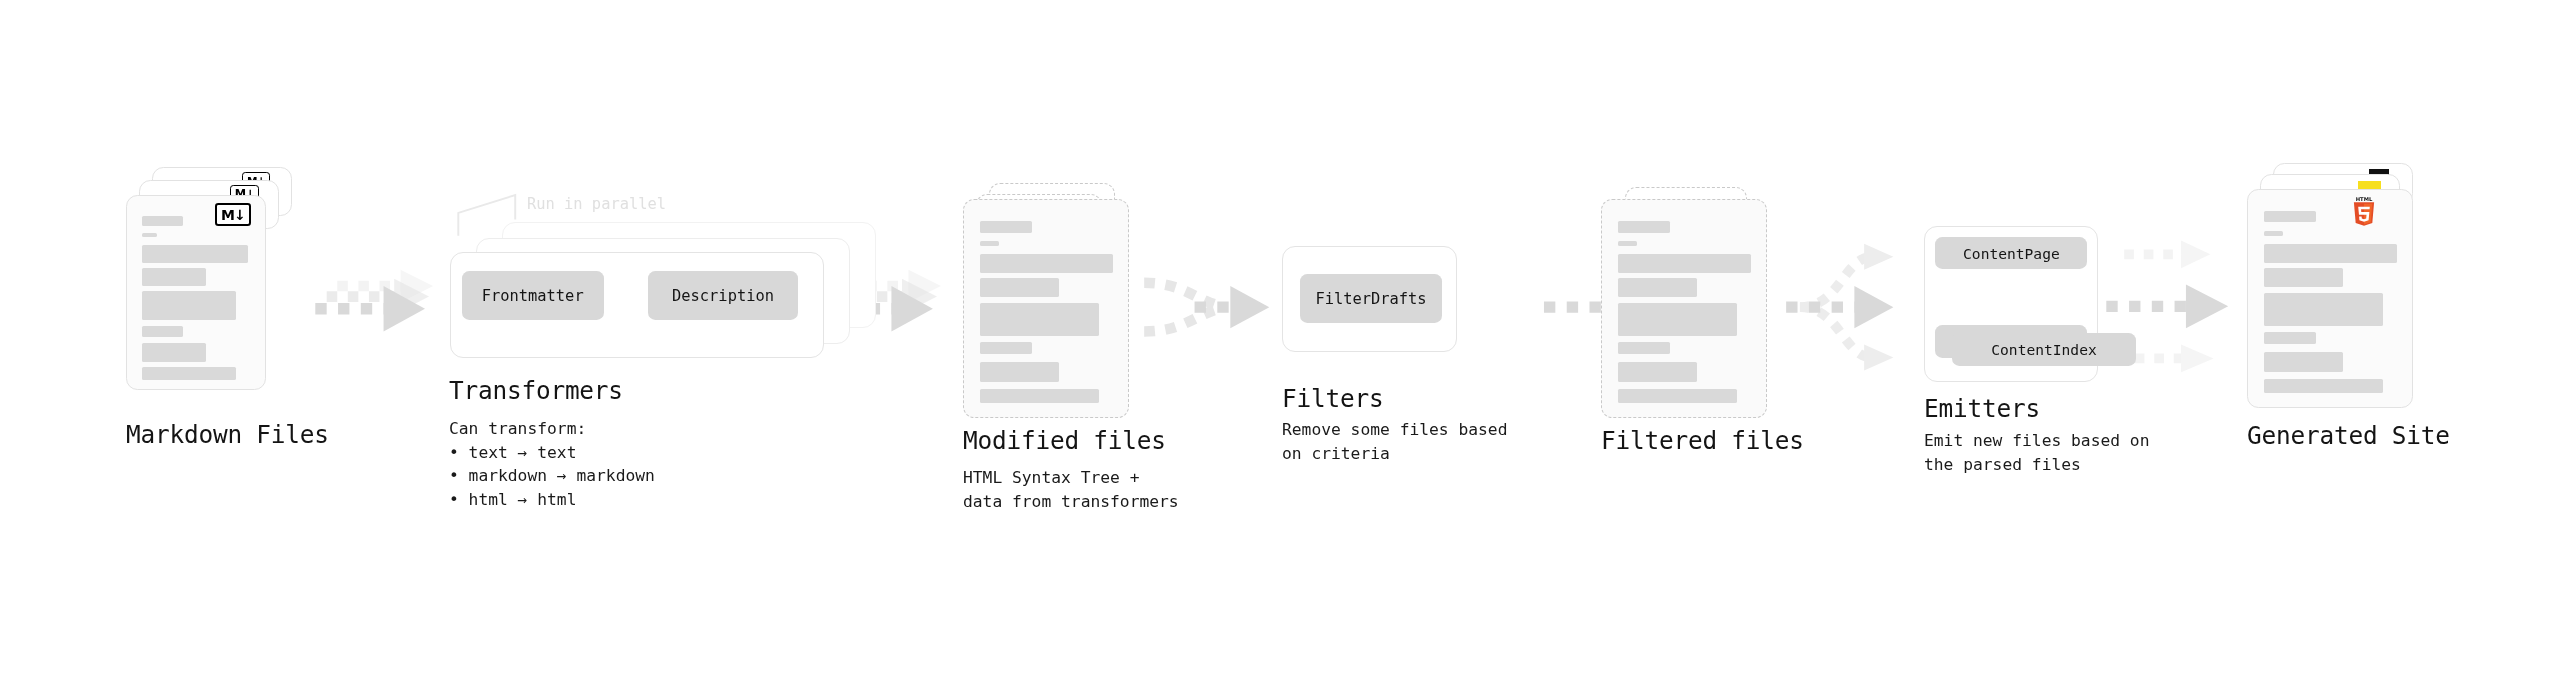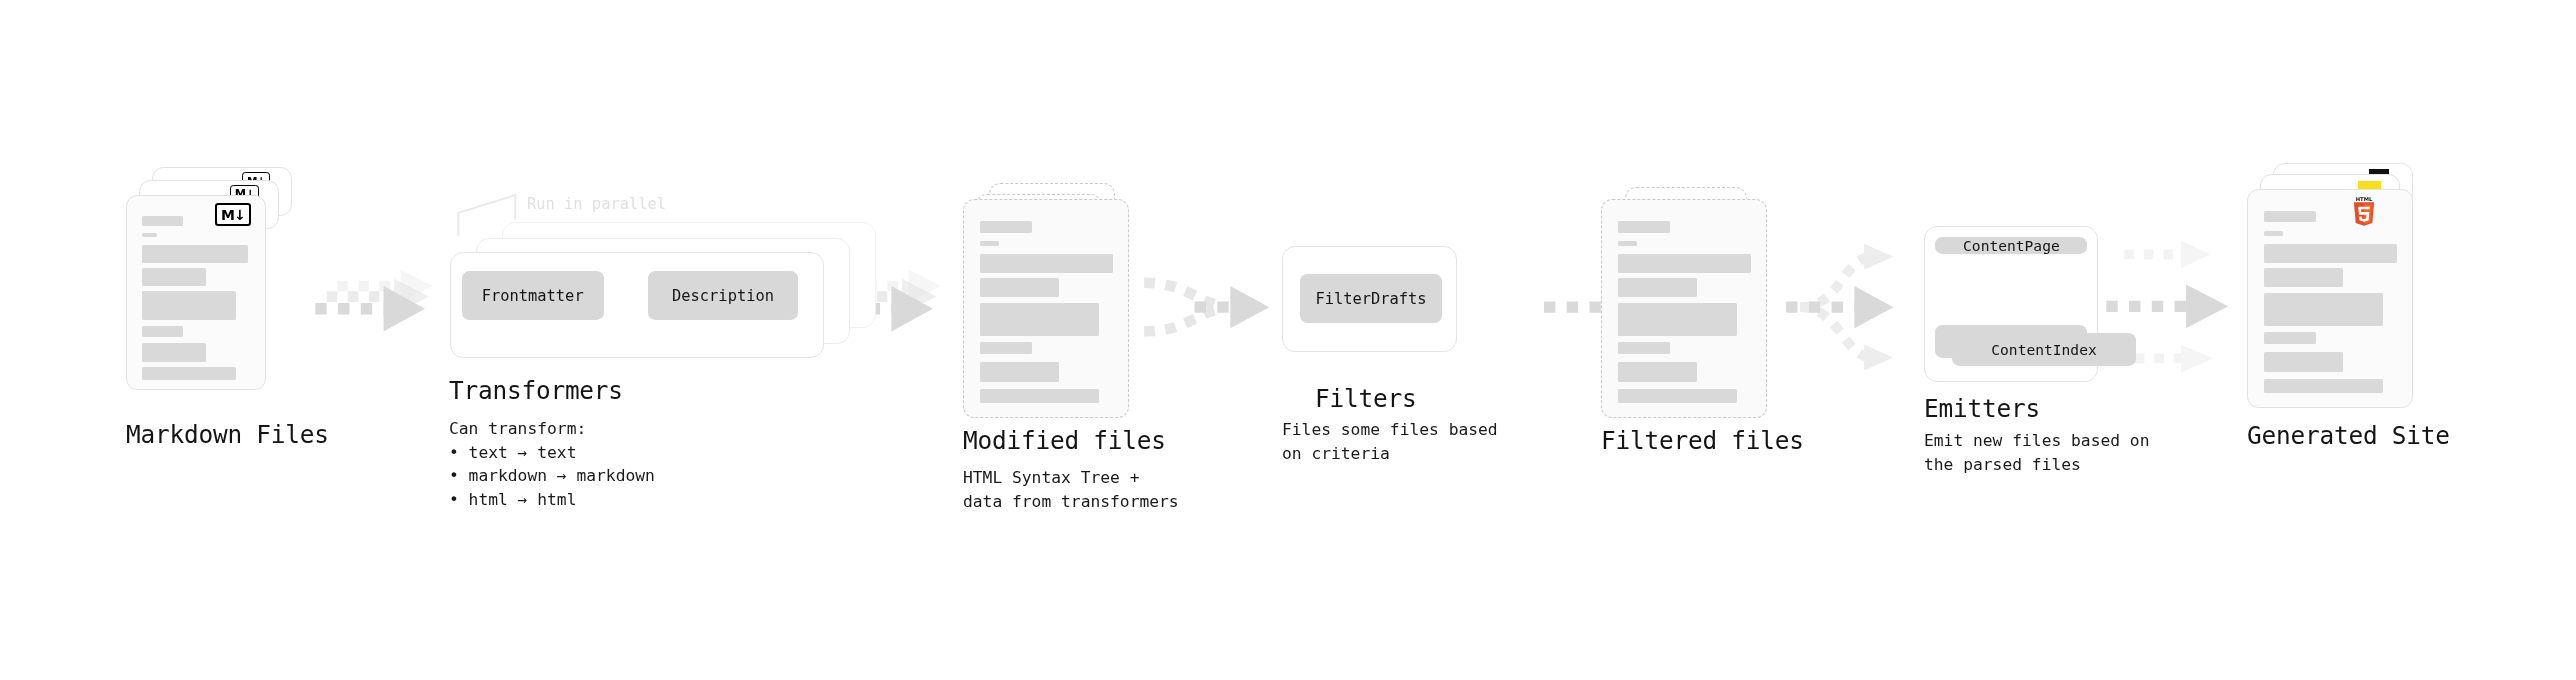--- a/index.html
+++ b/index.html
@@ -228,42 +228,42 @@
   <div class="abs title" style="left:963px;top:426px;text-align:right;">Modified files</div>
   <div class="abs sub" style="left:963px;top:466px;">HTML Syntax Tree +
 data from transformers</div>
 
   <div class="abs" style="left:1282px;top:246px;">
     <div class="panel" style="left:0px;top:0px;width:175px;height:106px;"></div>
     <div class="pill" style="left:18px;top:28.4px;width:142px;height:49px;">
       <span>FilterDrafts</span>
     </div>
   </div>
-  <div class="abs title" style="left:1282px;top:384px;margin-left:33px;">Filters</div>
-  <div class="abs sub" style="left:1282px;top:418px;">Files some files based
+  <div class="abs title" style="left:1282px;top:384px;">Filters</div>
+  <div class="abs sub" style="left:1282px;top:418px;">Remove some files based
 on criteria</div>
 
   <div class="abs" style="left:1601px;top:187px;">
     <div class="doccard dashed" style="left:24.4px;top:0px;width:122px;height:37px;background:#ffffff;"></div>
     <div class="doccard dashed" style="left:0px;top:12.2px;width:166px;height:219px;">
       <div class="docline" style="left:16.3px;top:21px;width:52px;height:11.4px;"></div>
       <div class="docline" style="left:16.3px;top:41px;width:18.7px;height:4.9px;"></div>
       <div class="docline" style="left:16.3px;top:54px;width:133px;height:18.7px;"></div>
       <div class="docline" style="left:16.3px;top:78px;width:79px;height:18.7px;"></div>
       <div class="docline" style="left:16.3px;top:103px;width:119px;height:32.5px;"></div>
       <div class="docline" style="left:16.3px;top:142px;width:52px;height:12.2px;"></div>
       <div class="docline" style="left:16.3px;top:162px;width:79px;height:19.5px;"></div>
       <div class="docline" style="left:16.3px;top:189px;width:119px;height:14px;"></div>
     </div>
   </div>
   <div class="abs title" style="left:1601px;top:426px;">Filtered files</div>
 
   <div class="abs" style="left:1924px;top:226px;">
     <div class="panel" style="left:0px;top:0px;width:174px;height:156px;"></div>
-    <div class="pill" style="left:11.4px;top:11.4px;width:152px;height:17px;font-size:14.6px;">
+    <div class="pill" style="left:11.4px;top:11.4px;width:152px;height:32px;font-size:14.6px;">
       <span>ContentPage</span>
     </div>
     <div class="pill" style="left:11.4px;top:59px;width:152px;height:32.5px;font-size:14.6px;margin-top:40px;">
       <span>FolderPage</span>
     </div>
     <div class="pill" style="left:28px;top:107px;width:184px;height:32.5px;font-size:14.6px;">
       <span>ContentIndex</span>
     </div>
   </div>
   <div class="abs title" style="left:1924px;top:394px;">Emitters</div>

